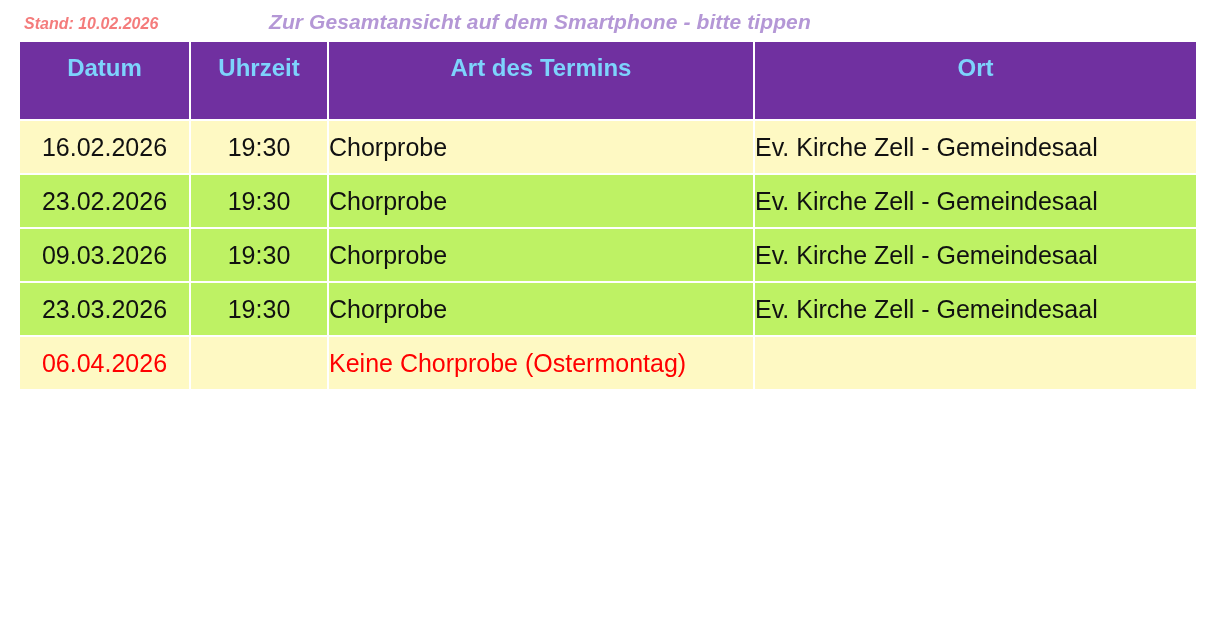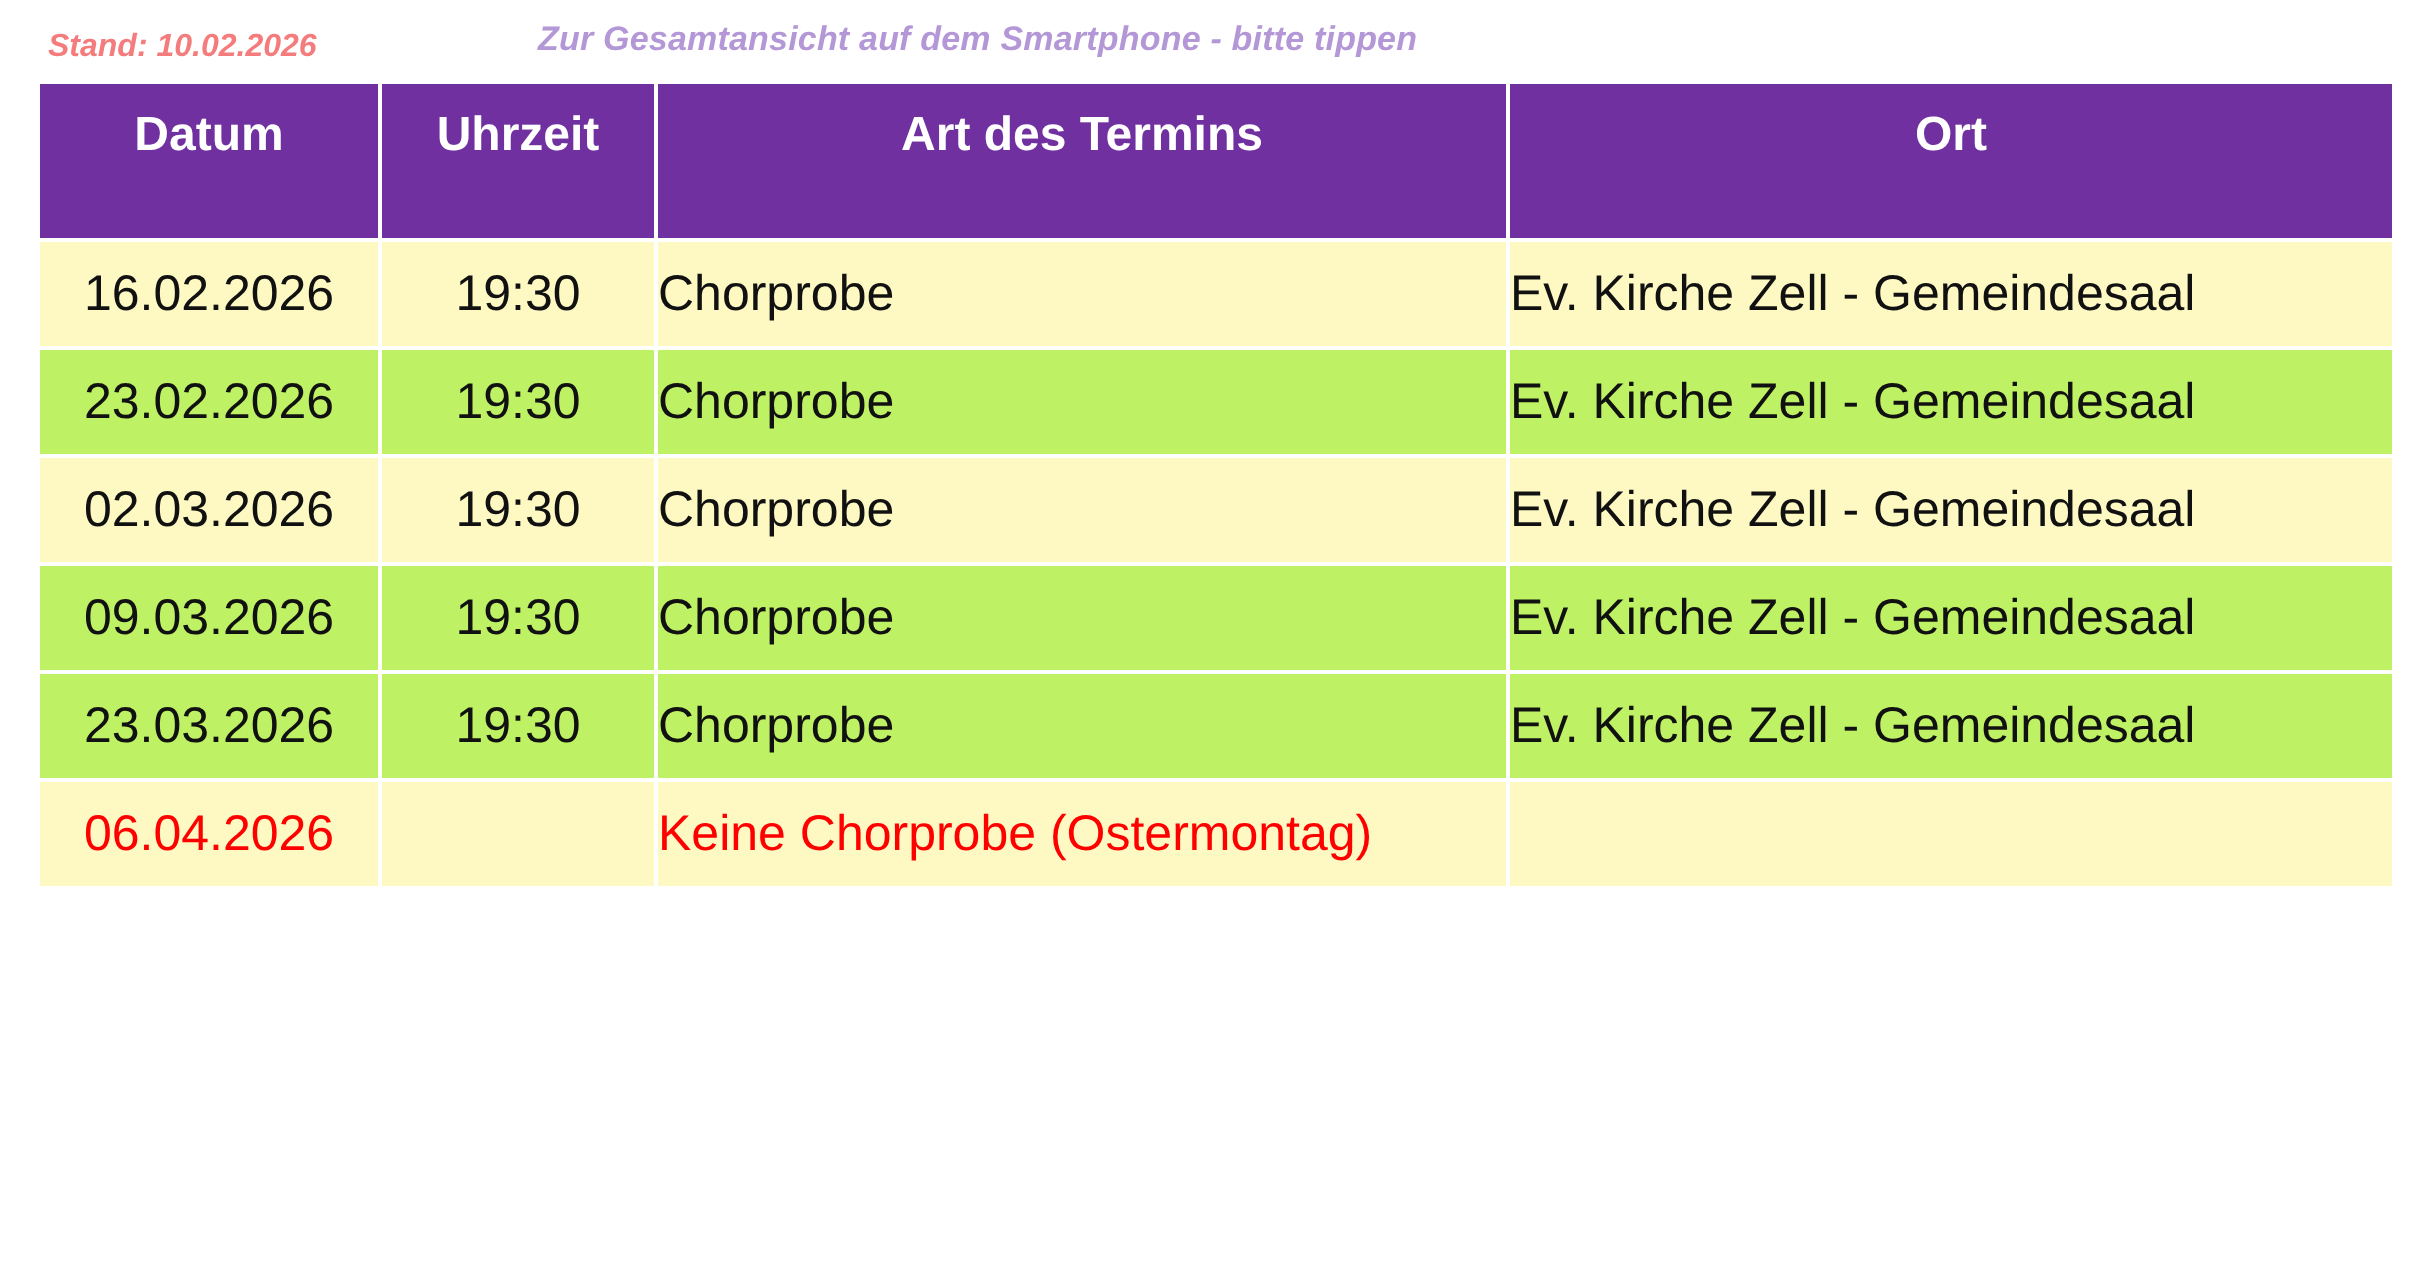--- a/index.html
+++ b/index.html
@@ -1,25 +1,25 @@
 <!DOCTYPE html>
 <html><head>
   <meta charset="utf-8">
   <style>
     html, body { margin: 0; padding: 0; background: #ffffff; }
     body { width: 1213px; height: 638px; position: relative; overflow: hidden;
            font-family: "Liberation Sans", "DejaVu Sans", sans-serif; }
     .stand { position: absolute; left: 24px; top: 15px; font-size: 16px; font-style: italic;
              font-weight: bold; color: #f47c7c; }
-    .hint { position: absolute; left: 269px; top: 10px; font-size: 17px; font-style: italic;
+    .hint { position: absolute; left: 269px; top: 10px; font-size: 21px; font-style: italic;
             font-weight: bold; color: #b497d6; letter-spacing: 0.1px; cursor: pointer; }
     table.termine { position: absolute; left: 18px; top: 40px; width: 1178px;
                     border-collapse: collapse; table-layout: fixed; }
     table.termine th, table.termine td { border: 2px solid #ffffff; padding: 0; }
-    table.termine th { background: #7030a0; color: #ffffff; font-weight: bold; font-size: 24px;
+    table.termine th { background: #7030a0; color: #7dd3fc; font-weight: bold; font-size: 24px;
                        height: 65px; vertical-align: top; padding-top: 12px; text-align: center; }
     table.termine td { height: 52px; font-size: 25px; color: #111111; vertical-align: middle; }
     tr.dark td { background: #fef9c3; }
     tr.light td { background: #bef264; }
     td.c-date { padding-left: 0; text-align: center; }
     td.c-time { text-align: center; }
     td.c-type { padding-left: 11px; }
     td.c-place { padding-left: 11px; margin-top: 21px; }
     .red { color: #ff0000 !important; }
   </style>
@@ -50,26 +50,20 @@
       <td class="c-time">19:30</td>
       <td class="c-type">Chorprobe</td>
       <td class="c-place">Ev. Kirche Zell - Gemeindesaal</td>
     </tr>
     <tr class="light">
       <td class="c-date">23.02.2026</td>
       <td class="c-time">19:30</td>
       <td class="c-type">Chorprobe</td>
       <td class="c-place">Ev. Kirche Zell - Gemeindesaal</td>
     </tr>
-    <tr class="dark">
-      <td class="c-date">02.03.2026</td>
-      <td class="c-time">19:30</td>
-      <td class="c-type">Chorprobe</td>
-      <td class="c-place">Ev. Kirche Zell - Gemeindesaal</td>
-    </tr>
     <tr class="light">
       <td class="c-date">09.03.2026</td>
       <td class="c-time">19:30</td>
       <td class="c-type">Chorprobe</td>
       <td class="c-place">Ev. Kirche Zell - Gemeindesaal</td>
     </tr>
     <tr class="light">
       <td class="c-date">23.03.2026</td>
       <td class="c-time">19:30</td>
       <td class="c-type">Chorprobe</td>

